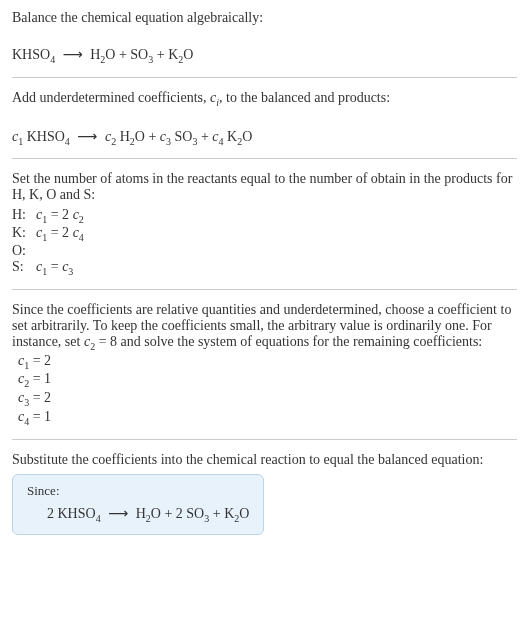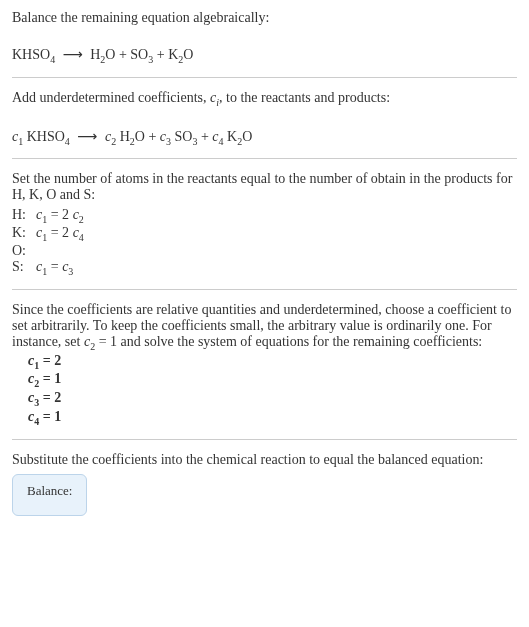--- a/index.html
+++ b/index.html
@@ -37,22 +37,21 @@
       margin: 4px 0;
     }
     .table-eq .row {
       display: flex;
     }
     .table-eq .lab {
       width: 24px;
       flex-shrink: 0;
     }
     .solution-line {
-      margin: 1px 16px;
-      font-weight: bold;
+      margin: 1px 6px;
     }
     .answer-box {
       display: inline-block;
       background: #e8f2fb;
       border: 1px solid #bcd4ea;
       border-radius: 6px;
       padding: 8px 14px 10px 14px;
       margin-top: 6px;
     }
     .answer-label {
@@ -66,32 +65,32 @@
     .ital {
       font-style: italic;
     }
   </style>
 </head>
 <body>
 
 
 
 
-<div class="header-line">Balance the remaining equation algebraically:</div>
+<div class="header-line">Balance the chemical equation algebraically:</div>
 <div class="equation">
   <span>KHSO</span><sub>4</sub>
   <span class="arrow">⟶</span>
   <span>H</span><sub>2</sub><span>O + SO</span><sub>3</sub><span> + K</span><sub>2</sub><span>O</span>
 </div>
 
 <hr class="sep">
 
 
 <div>
-  <span>Add underdetermined coefficients, </span><span class="ital">c</span><sub class="ital">i</sub><span>, to the reactants and products:</span>
+  <span>Add underdetermined coefficients, </span><span class="ital">c</span><sub class="ital">i</sub><span>, to the balanced and products:</span>
 </div>
 <div class="equation">
   <span class="ital">c</span><sub>1</sub><span> KHSO</span><sub>4</sub>
   <span class="arrow">⟶</span>
   <span class="ital">c</span><sub>2</sub><span> H</span><sub>2</sub><span>O + </span><span class="ital">c</span><sub>3</sub><span> SO</span><sub>3</sub><span> + </span><span class="ital">c</span><sub>4</sub><span> K</span><sub>2</sub><span>O</span>
 </div>
 
 <hr class="sep">
 
 
@@ -111,30 +110,35 @@
   <div class="row">
     <span class="lab">S:</span>
     <span><span class="ital">c</span><sub>1</sub><span> = </span><span class="ital">c</span><sub>3</sub></span>
   </div>
 </div>
 
 <hr class="sep">
 
 
 <div>
-  <span>Since the coefficients are relative quantities and underdetermined, choose a coefficient to set arbitrarily. To keep the coefficients small, the arbitrary value is ordinarily one. For instance, set </span><span class="ital">c</span><sub>2</sub><span> = 1 and solve the system of equations for the remaining coefficients:</span>
+  <span>Since the coefficients are relative quantities and underdetermined, choose a coefficient to set arbitrarily. To keep the coefficients small, the arbitrary value is ordinarily one. For instance, set </span><span class="ital">c</span><sub>2</sub><span> = 8 and solve the system of equations for the remaining coefficients:</span>
 </div>
 <div class="solution-line"><span class="ital">c</span><sub>1</sub><span> = 2</span></div>
 <div class="solution-line"><span class="ital">c</span><sub>2</sub><span> = 1</span></div>
 <div class="solution-line"><span class="ital">c</span><sub>3</sub><span> = 2</span></div>
 <div class="solution-line"><span class="ital">c</span><sub>4</sub><span> = 1</span></div>
 
 <hr class="sep">
 
 
 <div>Substitute the coefficients into the chemical reaction to equal the balanced equation:</div>
 
 <div class="answer-box">
-  <div class="answer-label">Balance:</div>
+  <div class="answer-label">Since:</div>
+  <div class="answer-eq">
+    <span>2 KHSO</span><sub>4</sub>
+    <span class="arrow">⟶</span>
+    <span>H</span><sub>2</sub><span>O + 2 SO</span><sub>3</sub><span> + K</span><sub>2</sub><span>O</span>
+  </div>
 </div>
 
 
 
 
 </body></html>

